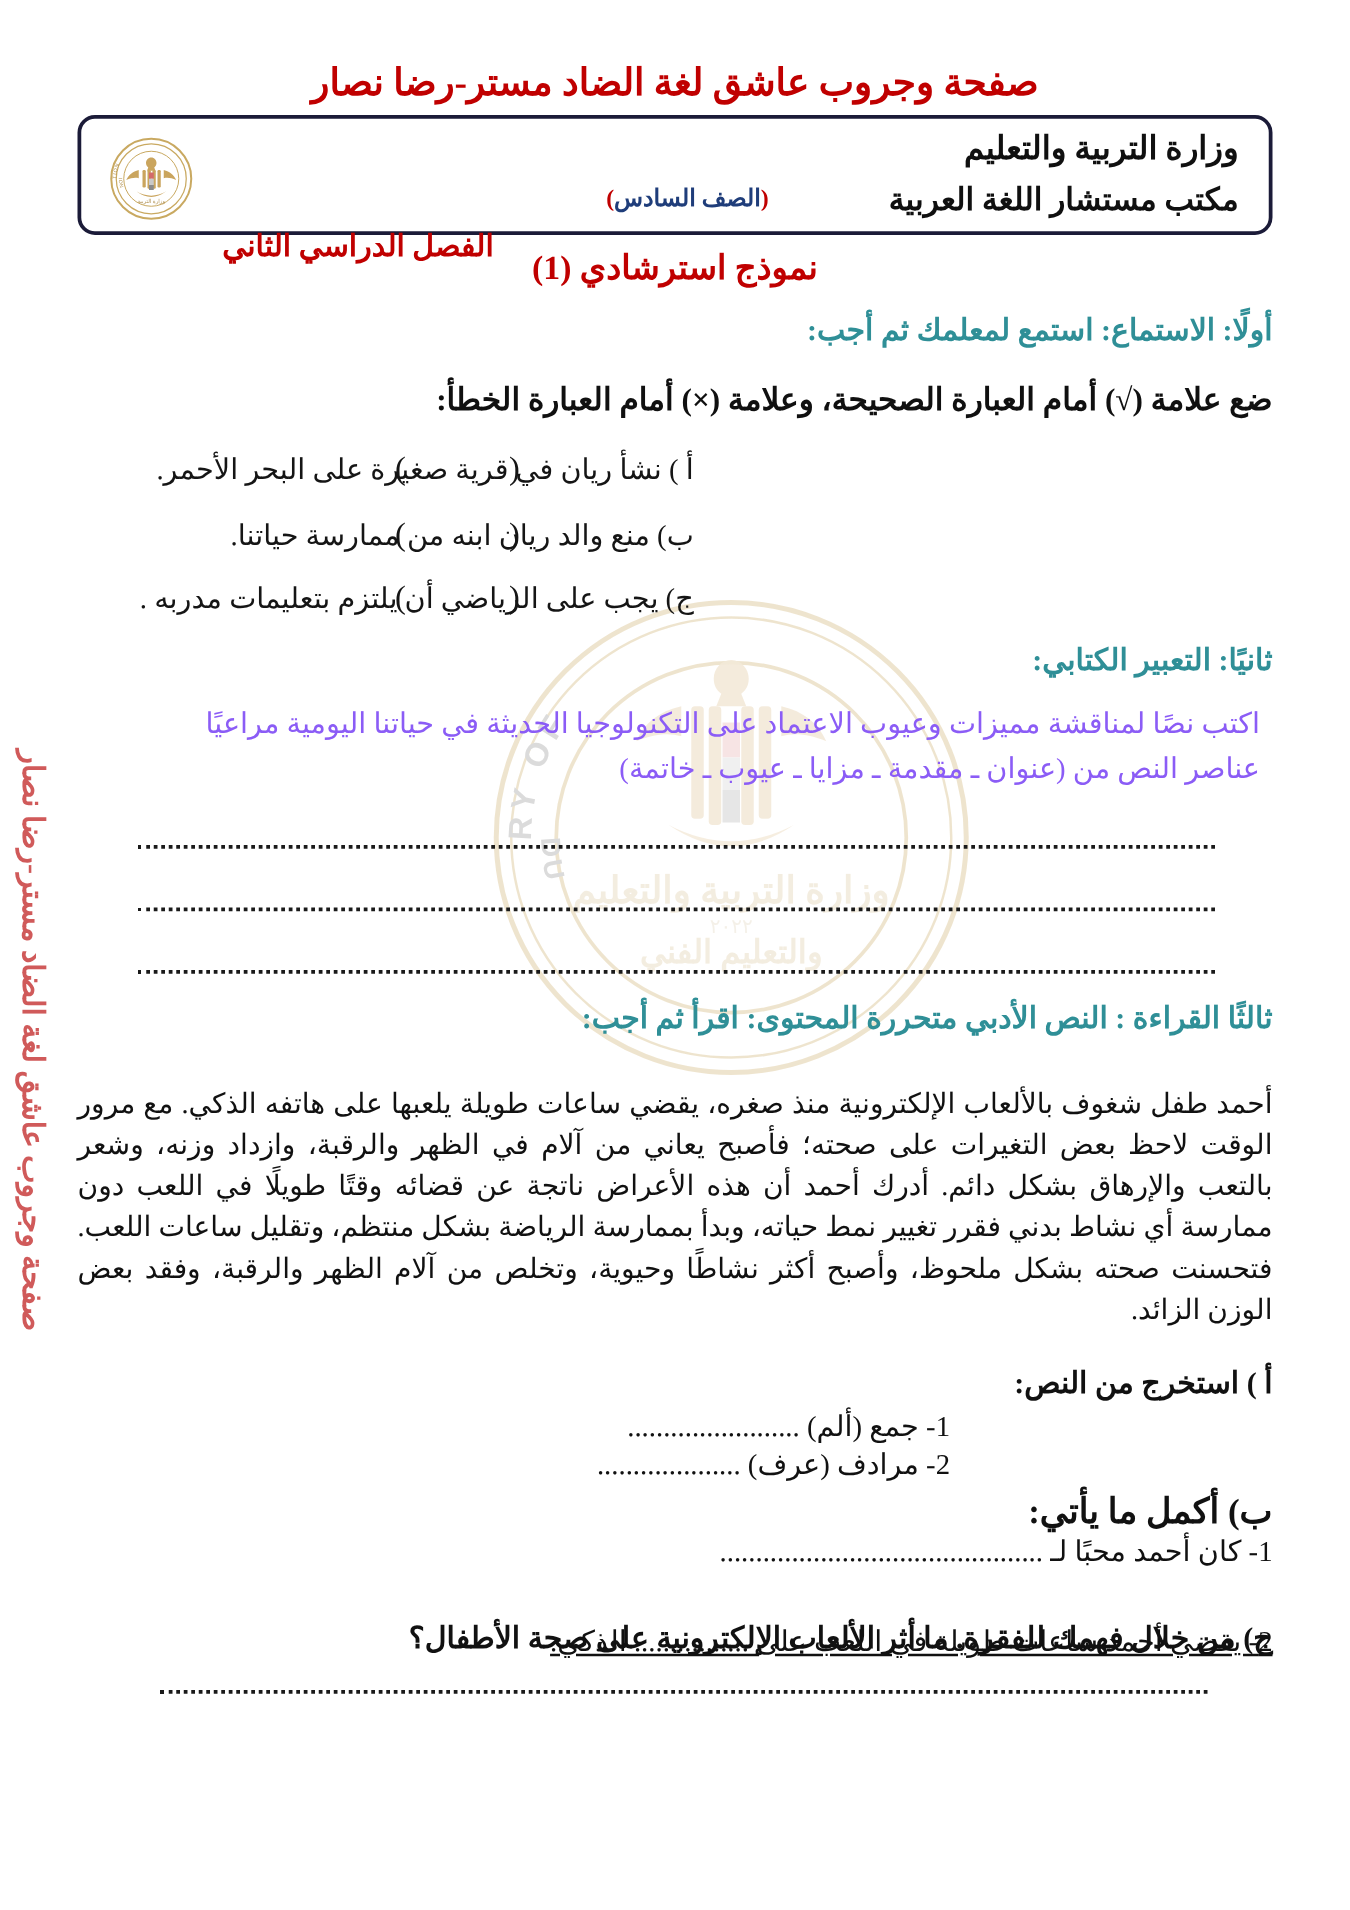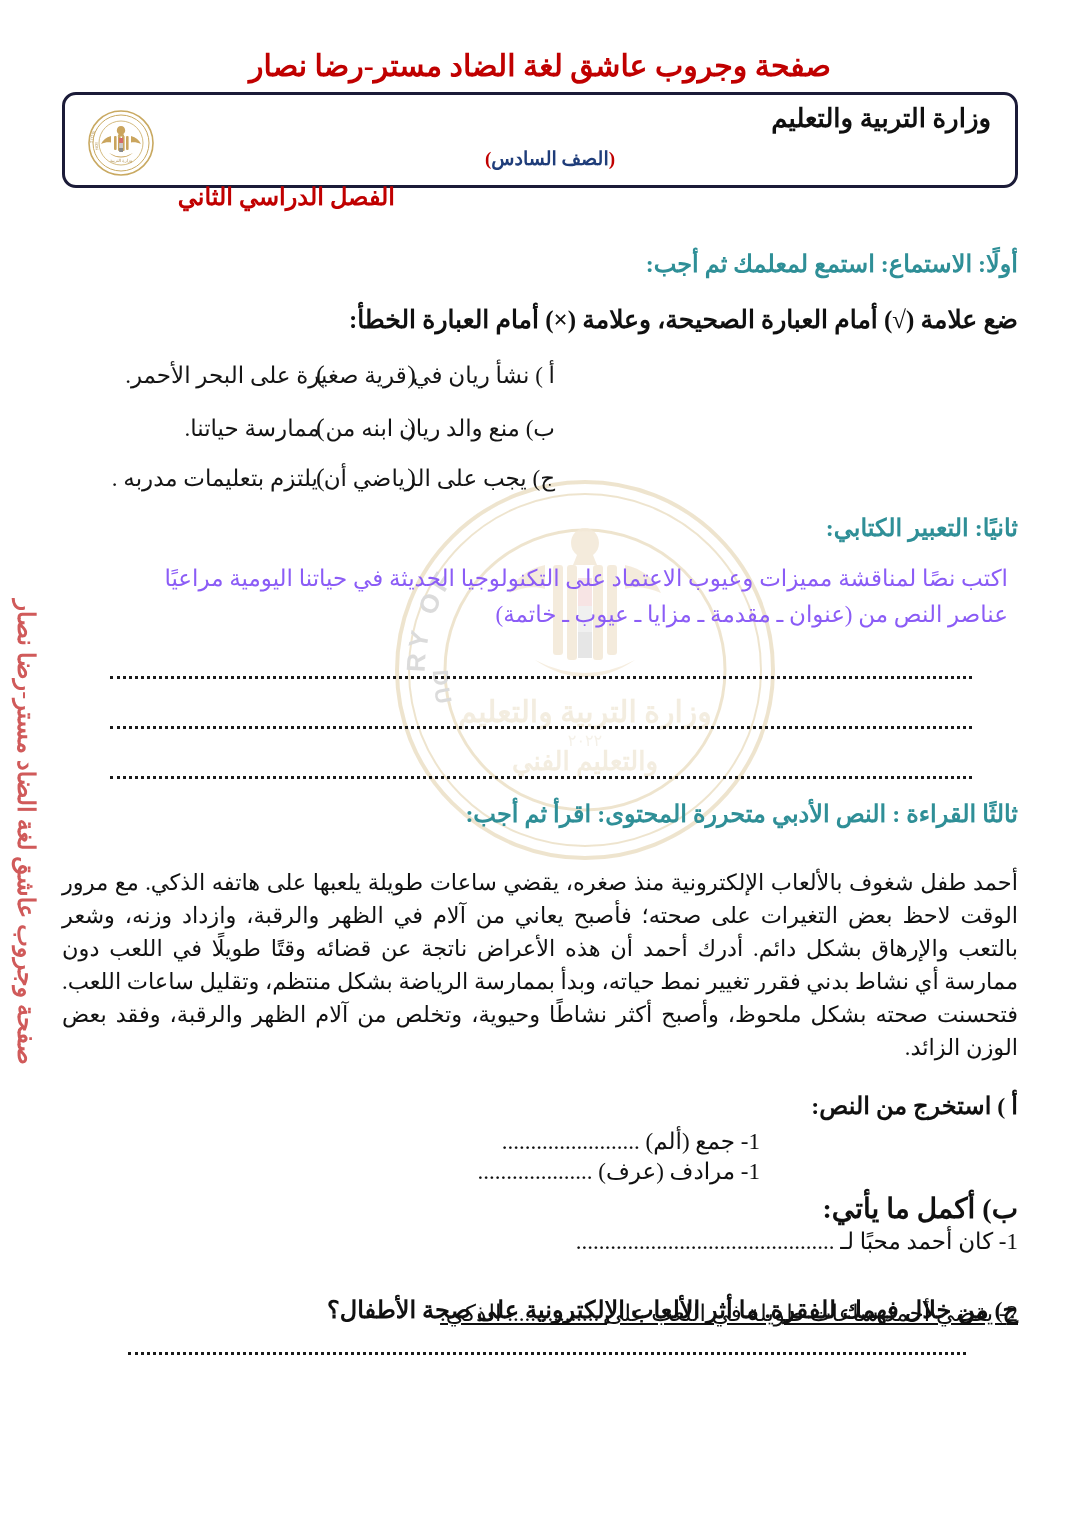--- a/index.html
+++ b/index.html
@@ -277,24 +277,26 @@
           <path d="M44,27 c5,1.2 8,4 10,8 c-4,-1.8 -7.5,-2.2 -10,-1.4z"></path>
         </g>
         <rect x="32.2" y="29" width="3.8" height="5" fill="#d46a6a"></rect>
         <rect x="32.2" y="34" width="3.8" height="5" fill="#c9c9c9"></rect>
         <rect x="32.2" y="39" width="3.8" height="4" fill="#8a8a8a"></rect>
         <path d="M22,44 q12,7 24,0 q-12,9 -24,0z" fill="#caa55e"></path>
         <text x="34" y="53" text-anchor="middle" font-size="4.4" fill="#b09050" font-family="Liberation Serif, serif">وزارة التربية</text>
       </svg>
     </div>
     <div class="hdr-line1">وزارة التربية والتعليم</div>
+    <div class="hdr-line2">مكتب مستشار اللغة العربية</div>
     <div class="hdr-grade">(<b>الصف السادس</b>)</div>
     <div class="hdr-term">الفصل الدراسي الثاني</div>
   </div>
 
+  <div class="model-title">نموذج  استرشادي (1)</div>
 
   <div class="content">
 
     <div class="sec-head teal" style="top:250px;">أولًا: الاستماع: استمع لمعلمك ثم أجب:</div>
 
     <div class="bold-line" style="top:305px;">ضع علامة (√) أمام العبارة الصحيحة، وعلامة (×) أمام العبارة الخطأ:</div>
 
     <div class="tf-row" style="top:362px; right:525px;">أ ) نشأ ريان في قرية صغيرة على البحر الأحمر.</div>
     <div class="tf-paren" style="top:360px; left:316px;">(&nbsp;)</div>
 
@@ -312,21 +314,21 @@
     <div class="dotline" style="top:676px;"></div>
     <div class="dotline" style="top:726px;"></div>
     <div class="dotline" style="top:776px;"></div>
 
     <div class="sec-head teal" style="top:800px;">ثالثًا القراءة : النص الأدبي متحررة المحتوى: اقرأ ثم أجب:</div>
 
     <div class="para" style="top:866px;">أحمد طفل شغوف بالألعاب الإلكترونية منذ صغره، يقضي ساعات طويلة يلعبها على هاتفه الذكي. مع مرور الوقت لاحظ بعض التغيرات على صحته؛ فأصبح يعاني من آلام في الظهر والرقبة، وازداد وزنه، وشعر بالتعب والإرهاق بشكل دائم. أدرك أحمد أن هذه الأعراض ناتجة عن قضائه وقتًا طويلًا في اللعب دون ممارسة أي نشاط بدني فقرر تغيير نمط حياته، وبدأ بممارسة الرياضة بشكل منتظم، وتقليل ساعات اللعب. فتحسنت صحته بشكل ملحوظ، وأصبح أكثر نشاطًا وحيوية، وتخلص من آلام الظهر والرقبة، وفقد بعض الوزن الزائد.</div>
 
     <div class="q-line q-bold" style="top:1092px; font-size:24px;">أ ) استخرج من النص:</div>
     <div class="q-line" style="top:1128px; right:320px;">1- جمع (ألم) ........................</div>
-    <div class="q-line" style="top:1158px; right:320px;">1- مرادف (عرف) ....................</div>
+    <div class="q-line" style="top:1158px; right:320px;">2- مرادف (عرف) ....................</div>
 
     <div class="q-line q-bold" style="top:1192px; font-size:28px;">ب) أكمل ما يأتي:</div>
     <div class="q-line" style="top:1228px;">1- كان أحمد محبًا لـ .............................................</div>
     <div class="q-line" style="top:1300px;text-decoration:underline;">2- يقضي أحمد ساعات طويلة في اللعب على ................ الذكي.</div>
 
     <div class="q-line q-bold" style="top:1296px; font-size:24px;">ج) من خلال فهمك للفقرة. ما أثر الألعاب الإلكترونية على صحة الأطفال؟</div>
 
     <div class="dotline" style="top:1352px; left:128px; width:838px;"></div>
 
   </div>

